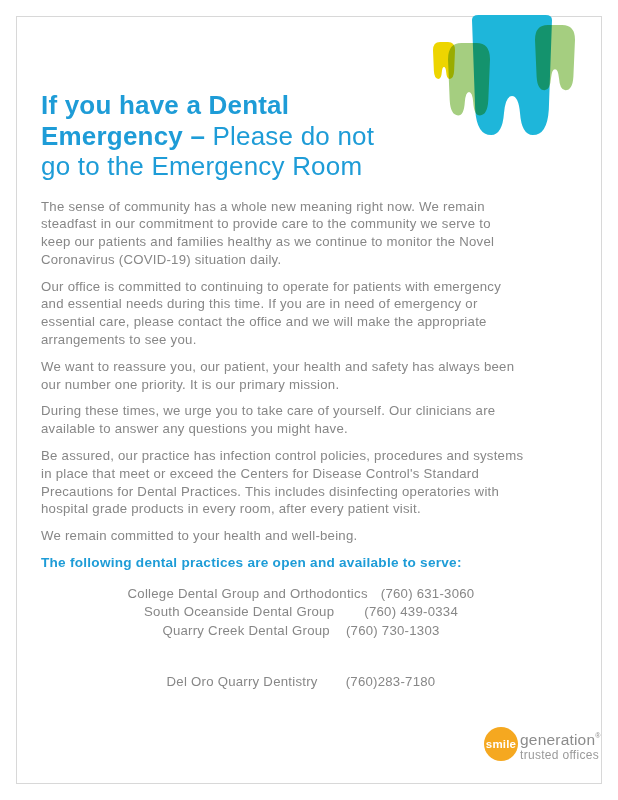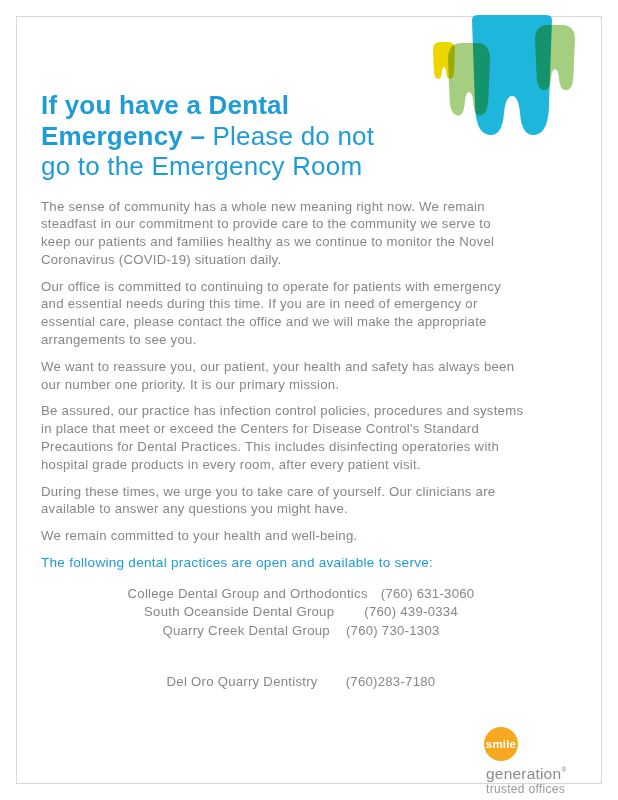--- a/index.html
+++ b/index.html
@@ -17,32 +17,32 @@
   h1.headline{
     margin:90px 0 16px 0;font-size:26px;line-height:30.5px;
     font-weight:normal;color:#1e9cd7;letter-spacing:0.2px;white-space:pre;
   }
   h1.headline .hb{font-weight:bold;}
   .bodycopy p{
     margin:0 0 9px 0;font-size:13.2px;line-height:17.8px;color:#878787;
     letter-spacing:0.25px;white-space:pre-line;
   }
   .subhead{
-    margin:6px 0 13px 0 !important;color:#1e9cd7 !important;font-weight:normal;
+    margin:6px 0 13px 0 !important;color:#1e9cd7 !important;font-weight:bold;
     font-size:13.6px !important;white-space:normal !important;
   }
   .practice-row{
     font-size:13.2px;line-height:18.6px;color:#878787;letter-spacing:0.25px;text-align:center;
   }
   .practice-row .pphone{display:inline-block;}
   .practice-row:nth-of-type(1) .pphone{margin-left:13px;}
   .practice-row:nth-of-type(2) .pphone{margin-left:30px;}
   .practice-row:nth-of-type(3) .pphone{margin-left:16px;}
   .practice-row:nth-of-type(4) .pphone{margin-left:28px;margin-top:32px;}
-  .brand{position:absolute;left:484px;top:727px;display:flex;align-items:flex-start;flex-direction:column;}
+  .brand{position:absolute;left:484px;top:727px;display:flex;align-items:flex-start;}
   .smile-circle{
     width:34px;height:34px;border-radius:50%;background:#f5a820;
     display:flex;align-items:center;justify-content:center;flex:0 0 auto;
   }
   .smile-circle span{
     color:#ffffff;font-size:11.5px;font-weight:bold;letter-spacing:0.2px;
   }
   .brand-right{margin-left:2px;margin-top:5px;}
   .gen{font-size:15.5px;color:#8c8c8c;line-height:15px;letter-spacing:0.2px;}
   .gen sup{font-size:7px;color:#8c8c8c;vertical-align:top;line-height:8px;}
@@ -73,26 +73,26 @@
     <p>The sense of community has a whole new meaning right now. We remain
 steadfast in our commitment to provide care to the community we serve to
 keep our patients and families healthy as we continue to monitor the Novel
 Coronavirus (COVID-19) situation daily.</p>
     <p>Our office is committed to continuing to operate for patients with emergency
 and essential needs during this time. If you are in need of emergency or
 essential care, please contact the office and we will make the appropriate
 arrangements to see you.</p>
     <p>We want to reassure you, our patient, your health and safety has always been
 our number one priority. It is our primary mission.</p>
+    <p>During these times, we urge you to take care of yourself. Our clinicians are
+available to answer any questions you might have.</p>
     <p>Be assured, our practice has infection control policies, procedures and systems
 in place that meet or exceed the Centers for Disease Control's Standard
 Precautions for Dental Practices. This includes disinfecting operatories with
 hospital grade products in every room, after every patient visit.</p>
-    <p>During these times, we urge you to take care of yourself. Our clinicians are
-available to answer any questions you might have.</p>
     <p>We remain committed to your health and well-being.</p>
     <p class="subhead">The following dental practices are open and available to serve:</p>
 
     <div class="practice-row"><span class="pname">College Dental Group and Orthodontics</span><span class="pphone">(760) 631-3060</span></div>
     <div class="practice-row"><span class="pname">South Oceanside Dental Group</span><span class="pphone">(760) 439-0334</span></div>
     <div class="practice-row"><span class="pname">Quarry Creek Dental Group</span><span class="pphone">(760) 730-1303</span></div>
     <div class="practice-row"><span class="pname">Del Oro Quarry Dentistry</span><span class="pphone">(760)283-7180</span></div>
   </div>
 </div>
 

